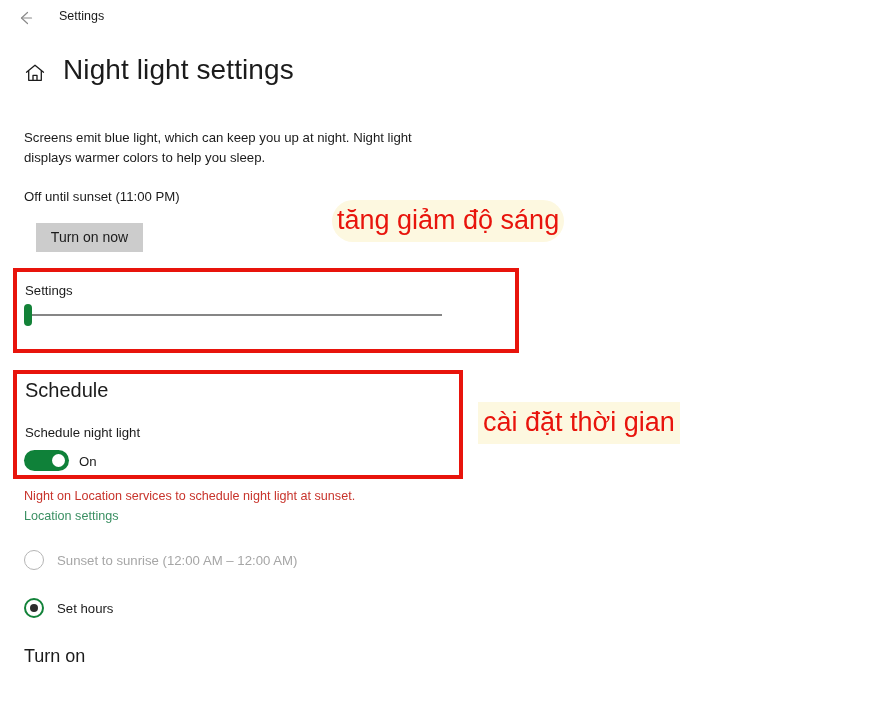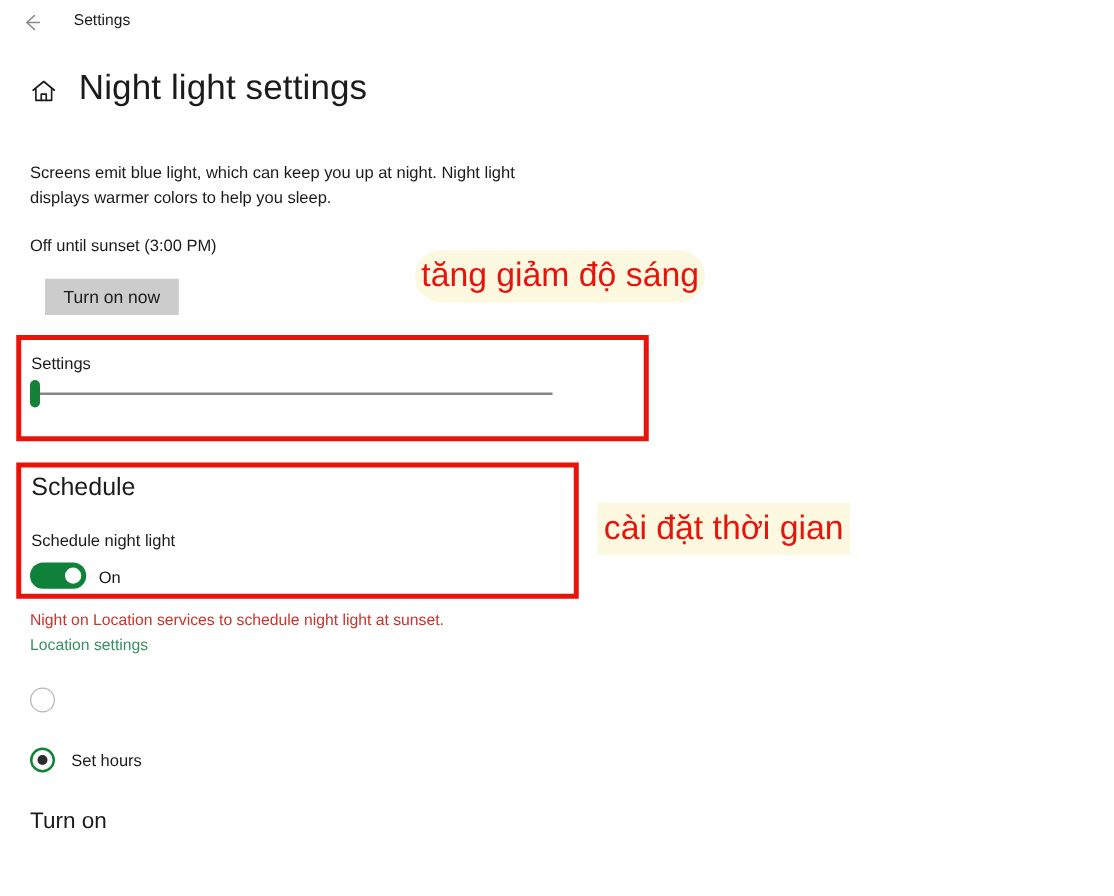--- a/index.html
+++ b/index.html
@@ -276,21 +276,21 @@
   <svg width="24" height="24" viewBox="0 0 24 24" fill="none" stroke="currentColor" stroke-width="1.3">
     <path d="M3.5 11.2 L12 4.2 L20.5 11.2" stroke-linecap="round" stroke-linejoin="round"></path>
     <path d="M5.7 10.2 V19.3 H18.3 V10.2" stroke-linecap="round" stroke-linejoin="round"></path>
     <path d="M10 19.3 V14.3 H14 V19.3" stroke-linecap="round" stroke-linejoin="round"></path>
   </svg>
 </div>
 <div class="page-title">Night light settings</div>
 
 <div class="description">Screens emit blue light, which can keep you up at night. Night light displays warmer colors to help you sleep.</div>
 
-<div class="status-text">Off until sunset (3:00 PM)</div>
+<div class="status-text">Off until sunset (11:00 PM)</div>
 <div class="turn-on-btn">Turn on now</div>
 
 <div class="annotation" id="annotation-brightness">tăng giảm độ sáng</div>
 <div class="annotation" id="annotation-schedule">cài đặt thời gian</div>
 
 <div class="redbox" id="strength-redbox"></div>
 <div class="strength-label">Settings</div>
 <div class="slider">
   <div class="slider-track"></div>
   <div class="slider-thumb"></div>
@@ -302,20 +302,21 @@
 <div class="toggle">
   <div class="toggle-knob"></div>
 </div>
 <div class="toggle-state">On</div>
 
 <div class="location-warning">Night on Location services to schedule night light at sunset.</div>
 <a class="location-link">Location settings</a>
 
 <div class="radio-row" id="radio-sunset">
   <span class="radio-circle disabled"></span>
+  <span class="radio-label disabled">Sunset to sunrise (12:00 AM – 12:00 AM)</span>
 </div>
 <div class="radio-row" id="radio-sethours">
   <span class="radio-circle checked"></span>
   <span class="radio-label">Set hours</span>
 </div>
 
 <div class="turnon-label">Turn on</div>
 <div class="time-fields">
   <div class="time-field">21</div>
   <div class="time-field">00</div>

